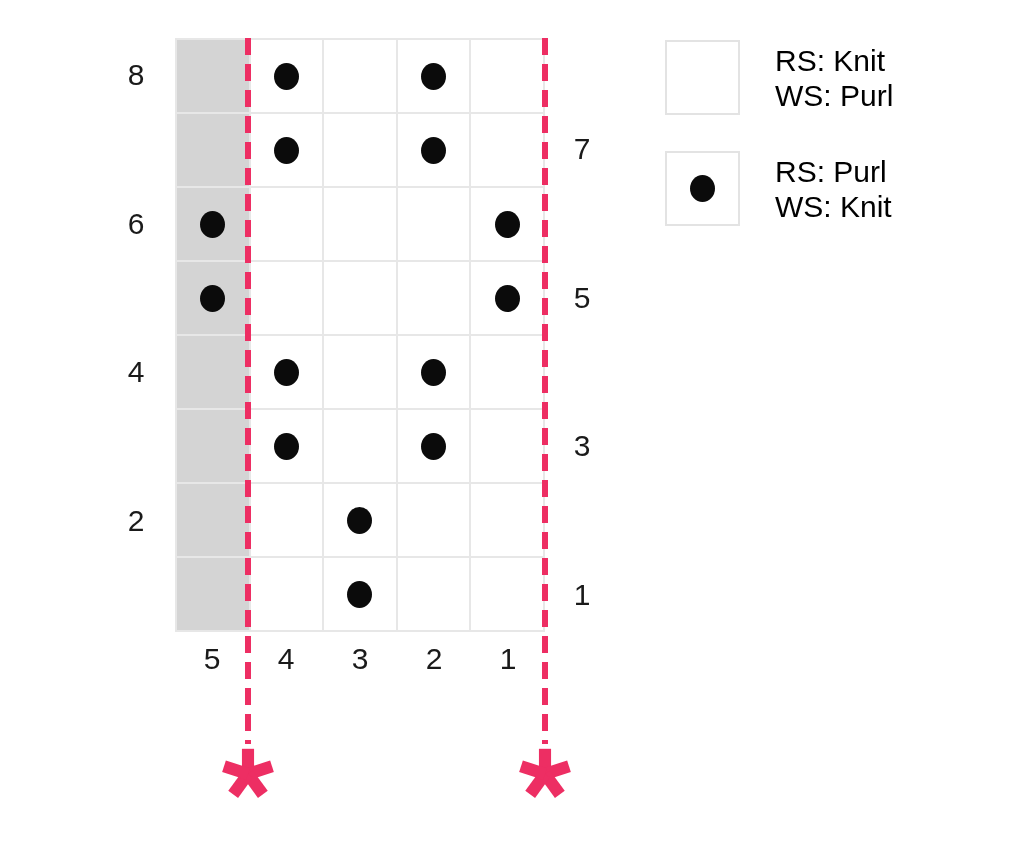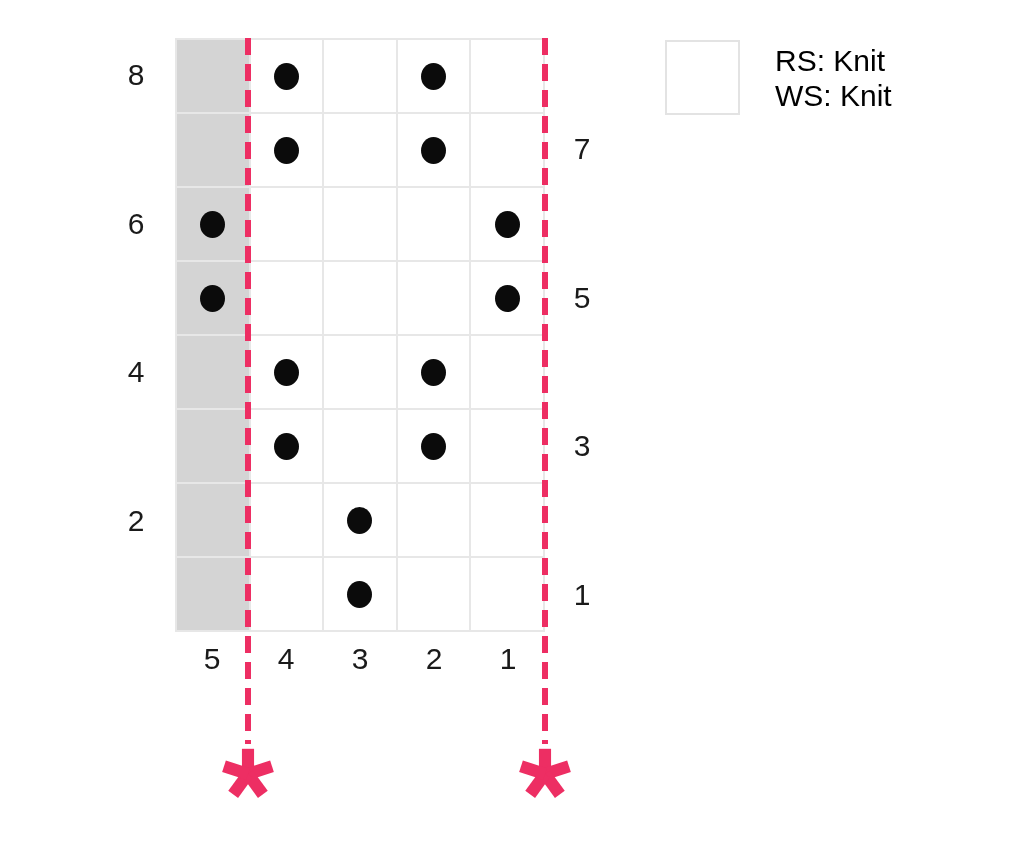--- a/index.html
+++ b/index.html
@@ -152,20 +152,29 @@
         <line x1="30" y1="30" x2="4.3" y2="21.7"></line>
       </g>
     </svg>
   </div>
 
   <div class="legend">
     <div class="legend-item item0">
       <div class="legend-swatch"></div>
       <div class="legend-text">
         <div>RS: Knit</div>
+        <div>WS: Purl</div>
+      </div>
+    </div>
+    <div class="legend-item item1">
+      <div class="legend-swatch">
+        <div class="dot"></div>
+      </div>
+      <div class="legend-text">
+        <div>RS: Purl</div>
         <div>WS: Knit</div>
       </div>
     </div>
   </div>
 
 <div class="row-label left" style="top: 57.125px;">8</div>
     <div class="row-label right" style="top: 131.375px;">7</div>
     <div class="row-label left" style="top: 205.625px;">6</div>
     <div class="row-label right" style="top: 279.875px;">5</div>
     <div class="row-label left" style="top: 354.125px;">4</div>

